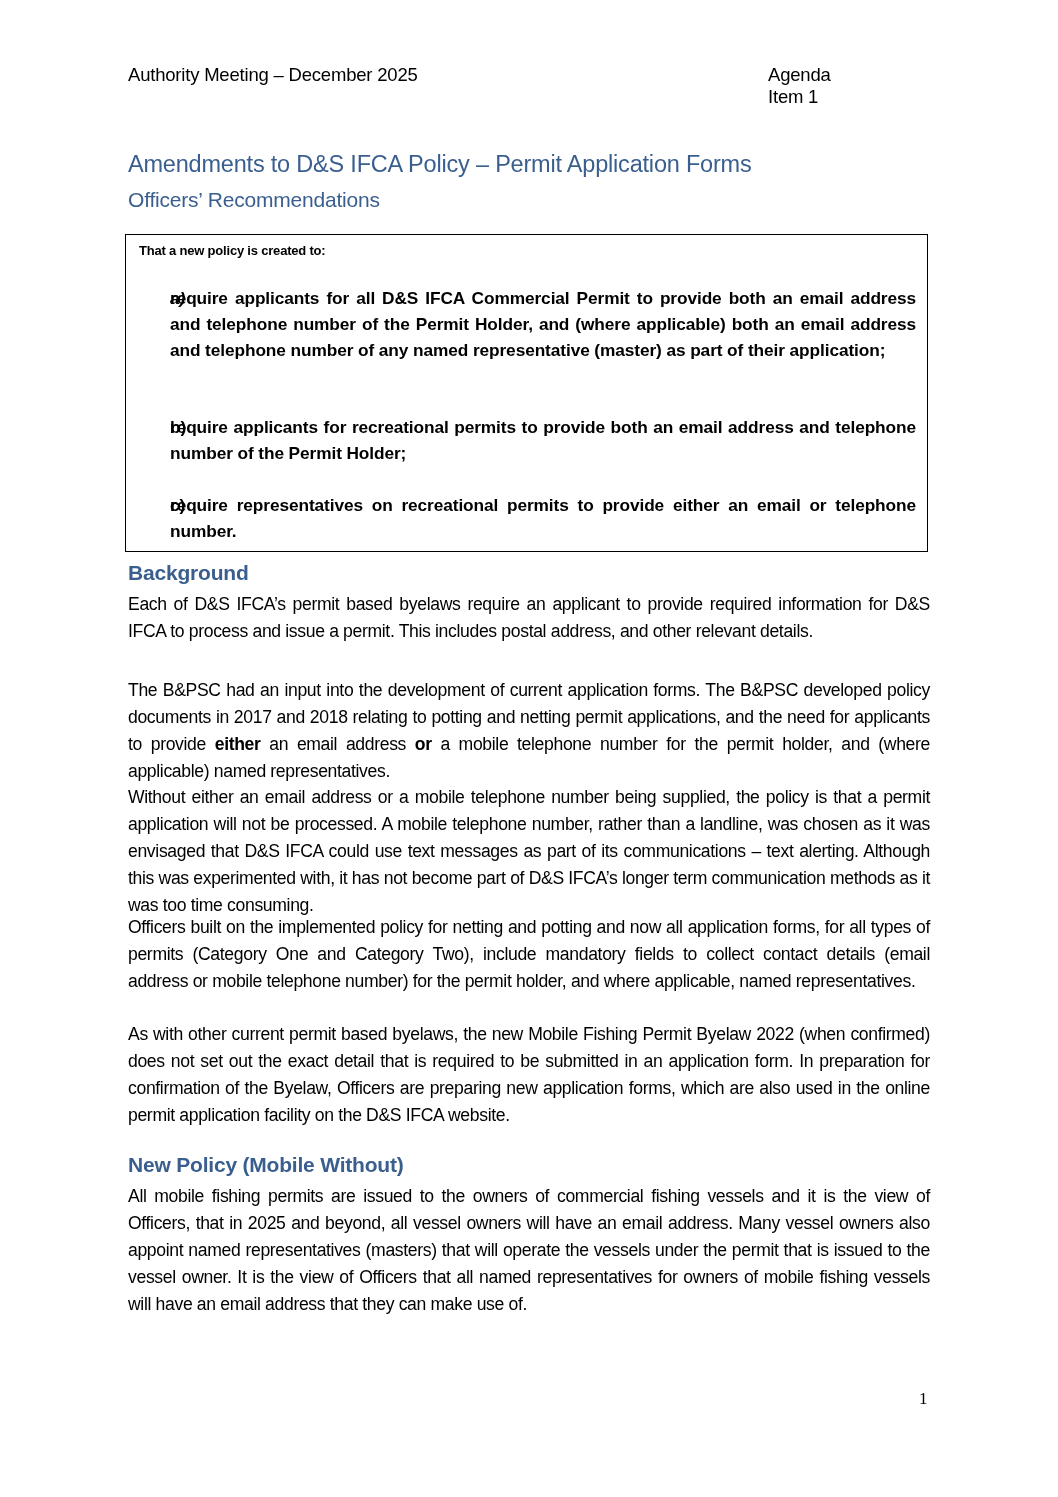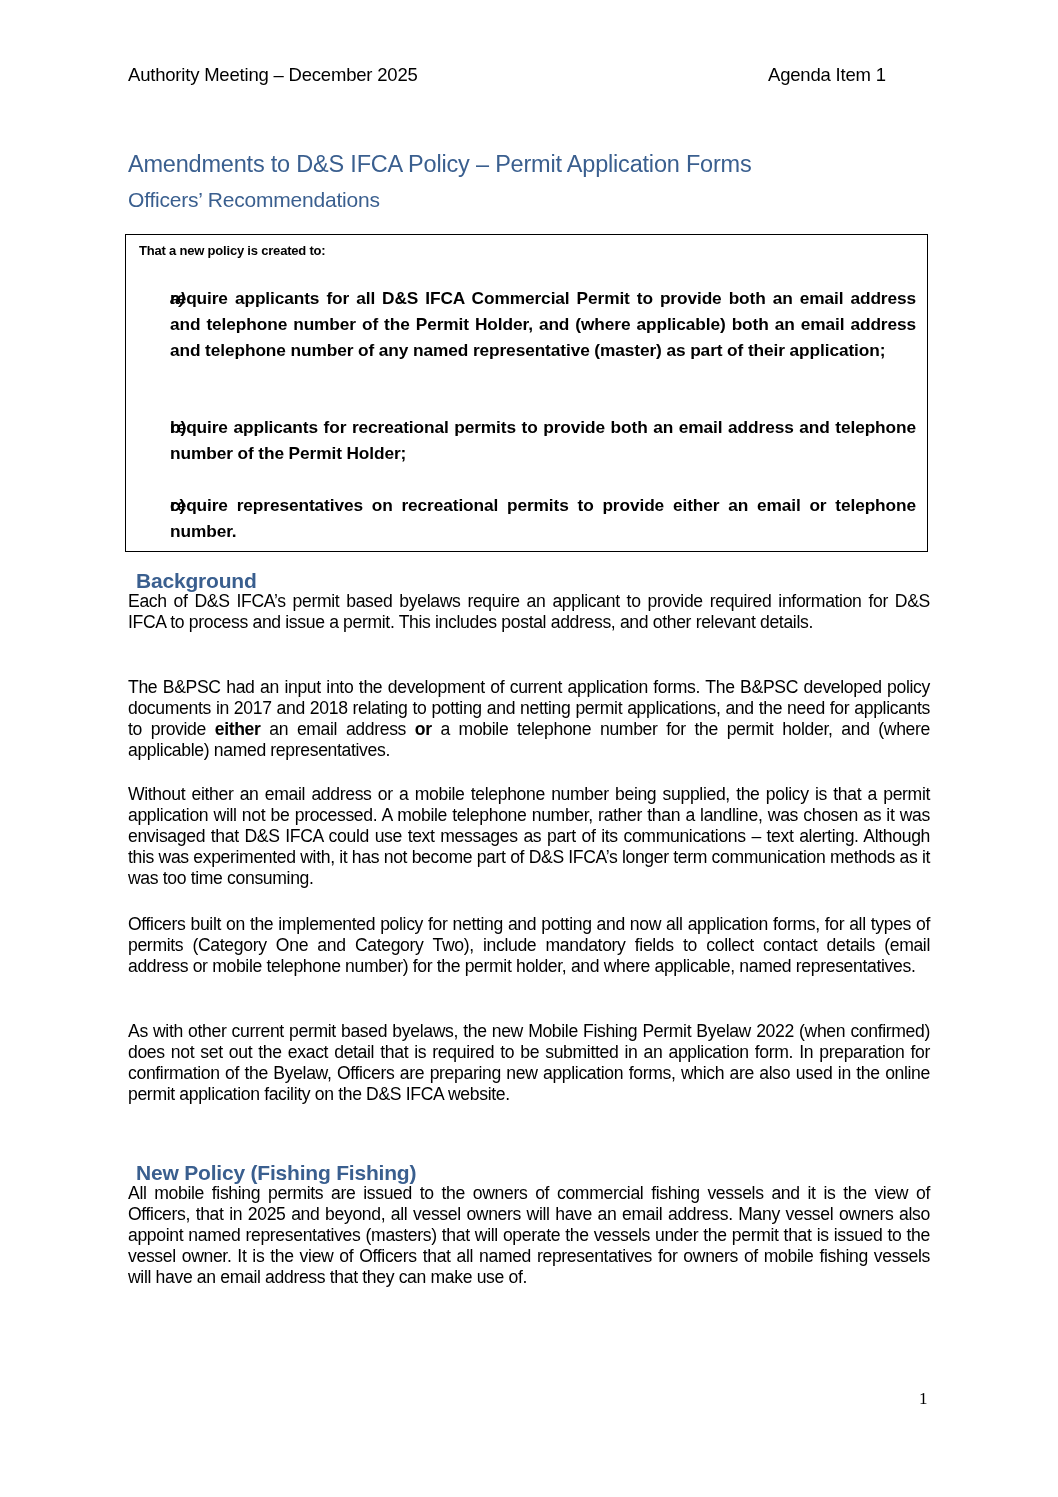--- a/index.html
+++ b/index.html
@@ -1,35 +1,35 @@
 <!DOCTYPE html>
 <html><head>
 <meta charset="utf-8">
 <style>
   html, body { margin: 0; padding: 0; background: #ffffff; }
   body { width: 1058px; height: 1497px; position: relative; overflow: hidden;
          font-family: "Liberation Sans", sans-serif; color: #000; }
-  .page { position: absolute; left: 0; top: 0; width: 870px; height: 1497px; padding-left: 24px; }
+  .page { position: absolute; left: 0; top: 0; width: 870px; height: 1497px; }
   .header-left { position: absolute; left: 128px; top: 64px; font-size: 18.5px; letter-spacing: -0.2px; }
   .header-right { position: absolute; left: 768px; top: 64px; font-size: 18.5px; letter-spacing: -0.2px; }
   h1 { position: absolute; left: 128px; top: 151px; margin: 0; font-size: 23.5px; font-weight: normal;
        color: #3a5f8f; letter-spacing: -0.2px; }
   h2.sub { position: absolute; left: 128px; top: 188px; margin: 0; font-size: 21px; font-weight: normal;
            color: #3a5f8f; letter-spacing: -0.2px; }
   .rec-box { position: absolute; left: 125px; top: 234px; width: 803px; height: 318px;
              border: 1.3px solid #000; box-sizing: border-box; }
   .rec-intro { position: absolute; left: 13px; top: 8px; font-size: 13px; font-weight: bold; letter-spacing: -0.2px; }
   .rec-item { position: absolute; left: 44px; width: 746px; font-size: 17.3px; font-weight: bold;
               line-height: 26px; letter-spacing: -0.1px; }
   .rec-item .marker { position: absolute; left: 0; top: 0; }
   .rec-item .marker.italic { font-style: italic; }
   .rec-item .text { display: block; text-align: justify; }
-  .section-h { position: absolute; left: 128px; margin: 8px; font-size: 21px; font-weight: bold;
+  .section-h { position: absolute; left: 128px; margin: 0; font-size: 21px; font-weight: bold;
                color: #3a5f8f; letter-spacing: -0.2px; }
-  .para { position: absolute; left: 128px; width: 802px; font-size: 17.6px; line-height: 21px;
+  .para { position: absolute; left: 128px; width: 802px; font-size: 17.6px; line-height: 27px;
           text-align: justify; letter-spacing: -0.35px; margin: 0; }
   .page-num { position: absolute; left: 919px; top: 1389px; font-family: "Liberation Serif", serif; font-size: 17px; }
   b { font-weight: bold; }
 </style>
 </head>
 <body>
 
 <div class="page">
 
   <div class="header-left">Authority Meeting – December 2025</div>
@@ -62,18 +62,18 @@
   <p class="para" style="top:591px;">Each of D&amp;S IFCA’s permit based byelaws require an applicant to provide required information for D&amp;S IFCA to process and issue a permit.  This includes postal address, and other relevant details.</p>
 
   <p class="para" style="top:677px;"><span>The B&amp;PSC had an input into the development of current application forms.  The B&amp;PSC developed policy documents in 2017 and 2018 relating to potting and netting permit applications, and the need for applicants to provide </span><b>either</b><span> an email address </span><b>or</b><span> a mobile telephone number for the permit holder, and (where applicable) named representatives.</span></p>
 
   <p class="para" style="top:784px;">Without either an email address or a mobile telephone number being supplied, the policy is that a permit application will not be processed.  A mobile telephone number, rather than a landline, was chosen as it was envisaged that D&amp;S IFCA could use text messages as part of its communications – text alerting.  Although this was experimented with, it has not become part of D&amp;S IFCA’s longer term communication methods as it was too time consuming.</p>
 
   <p class="para" style="top:914px;">Officers built on the implemented policy for netting and potting and now all application forms, for all types of permits (Category One and Category Two), include mandatory fields to collect contact details (email address or mobile telephone number) for the permit holder, and where applicable, named representatives.</p>
 
   <p class="para" style="top:1021px;">As with other current permit based byelaws, the new Mobile Fishing Permit Byelaw 2022 (when confirmed) does not set out the exact detail that is required to be submitted in an application form.  In preparation for confirmation of the Byelaw, Officers are preparing new application forms, which are also used in the online permit application facility on the D&amp;S IFCA website.</p>
 
-  <h2 class="section-h" style="top:1153px;">New Policy (Fishing Fishing)</h2>
+  <h2 class="section-h" style="top:1153px;">New Policy (Mobile Without)</h2>
 
   <p class="para" style="top:1183px;">All mobile fishing permits are issued to the owners of commercial fishing vessels and it is the view of Officers, that in 2025 and beyond, all vessel owners will have an email address.  Many vessel owners also appoint named representatives (masters) that will operate the vessels under the permit that is issued to the vessel owner.  It is the view of Officers that all named representatives for owners of mobile fishing vessels will have an email address that they can make use of.</p>
 
   <div class="page-num">1</div>
 </div>
 
 </body></html>

